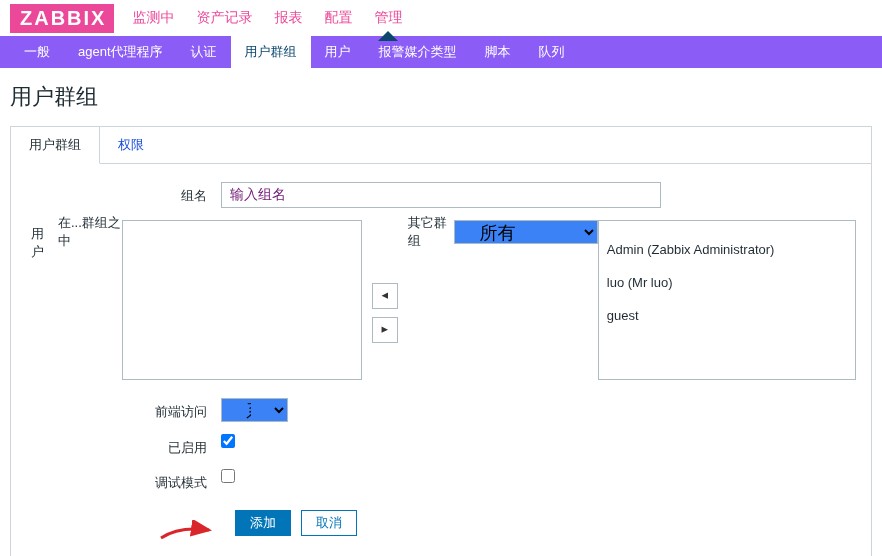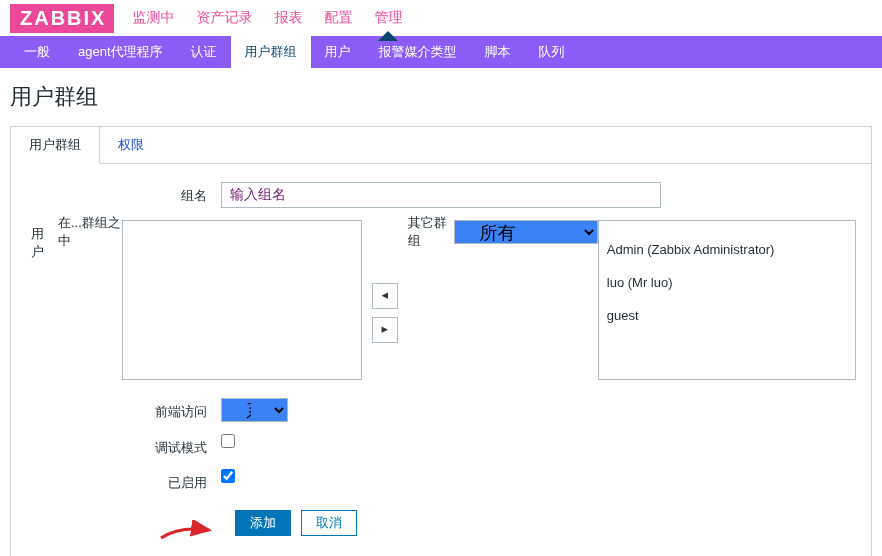--- a/index.html
+++ b/index.html
@@ -312,27 +312,27 @@
     </div>
 
     <div class="form-row" style="margin-top:18px">
       <div class="form-label">前端访问</div>
       <select class="combo small">
         <option>系统默认</option>
       </select>
     </div>
 
     <div class="form-row">
+      <div class="form-label">已启用</div>
+      <input type="checkbox" class="checkbox-input" id="cb-enabled" checked="" style="">
+    </div>
+
+    <div class="form-row">
       <div class="form-label">调试模式</div>
       <input type="checkbox" class="checkbox-input" id="cb-debug" style="">
-    </div>
-
-    <div class="form-row">
-      <div class="form-label">已启用</div>
-      <input type="checkbox" class="checkbox-input" id="cb-enabled" checked="" style="">
     </div>
 
     <div class="action-row">
       <button class="btn-primary">添加</button>
       <button class="btn-secondary">取消</button>
     </div>
 
     <div class="arrow-wrap">
       <svg width="56" height="24" viewBox="0 0 56 24">
         <defs>

